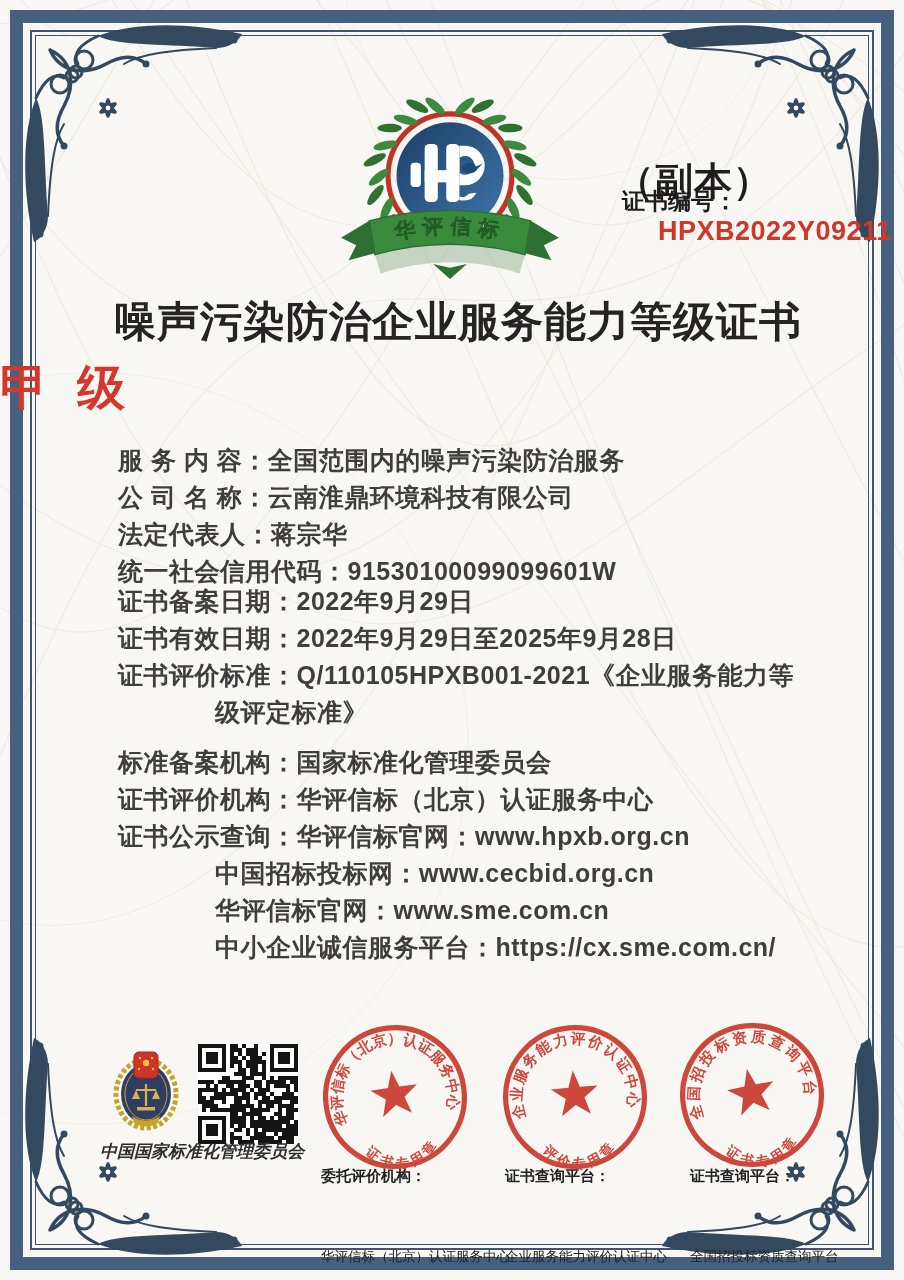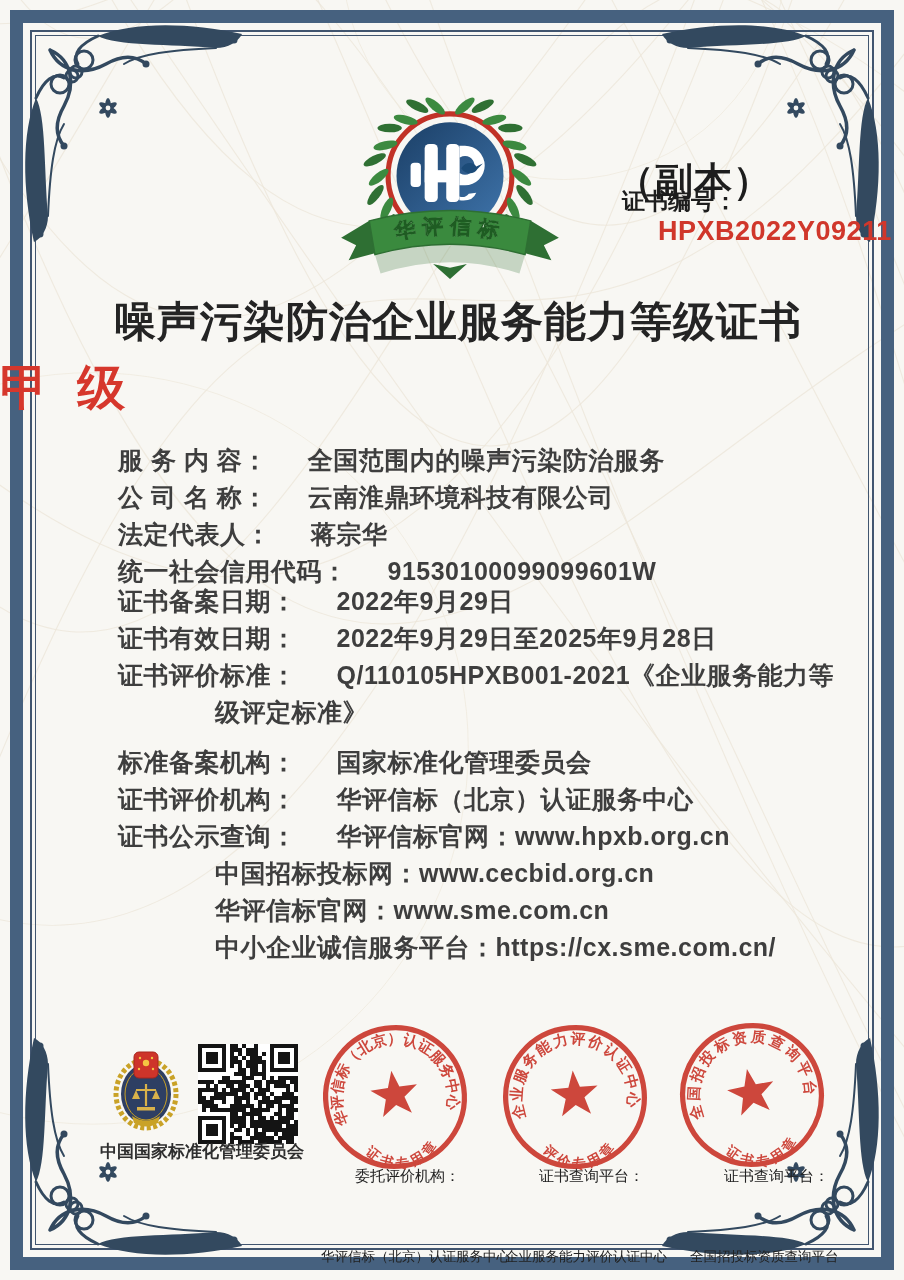--- a/index.html
+++ b/index.html
@@ -23,34 +23,34 @@
   
   .logo{position:absolute;left:328px;top:88px;width:244px;height:200px;z-index:3;}
   .copy-label{position:absolute;left:616px;top:124px;font-size:38px;font-weight:800;color:#1d1d1d;letter-spacing:1px;z-index:3;margin-top:32px;}
   .certno-label{position:absolute;left:622px;top:186px;font-size:23px;font-weight:800;color:#1d1d1d;z-index:3;}
   .certno-value{position:absolute;left:622px;top:216px;font-size:27px;font-weight:800;color:#d0372b;letter-spacing:.5px;z-index:3;margin-left:36px;}
   .title{position:absolute;left:0;right:0;top:294px;margin:0;text-align:center;font-size:42px;font-weight:900;color:#242424;letter-spacing:1px;z-index:3;padding-left:12px;}
   .grade{position:absolute;left:0;right:15px;top:356px;text-align:left;font-size:48px;font-weight:900;color:#d6372c;letter-spacing:8px;z-index:3;}
   
   .sec{position:absolute;left:118px;width:690px;font-size:25px;font-weight:700;color:#3e3e3e;line-height:37px;letter-spacing:.5px;z-index:3;}
   .sec1{top:442px}.sec2{top:583px}.sec3{top:744px}
-  .line{display:flex;align-items:baseline;gap:40px;}
+  .line{display:flex;align-items:baseline;}
   .lab{white-space:pre;flex:0 0 auto;}
   .val{white-space:pre;}
   .indent{margin-left:97px;}
   
   .emblem{position:absolute;left:102px;top:1044px;width:88px;height:92px;z-index:3;}
   .qr{position:absolute;left:198px;top:1044px;width:100px;height:100px;z-index:3;}
-  .gov-caption{position:absolute;left:84px;top:1140px;width:236px;text-align:center;font-size:17px;font-weight:700;color:#2e2e2e;z-index:3;}
+  .gov-caption{position:absolute;left:84px;top:1140px;width:236px;text-align:center;font-size:17px;font-weight:700;color:#2e2e2e;z-index:3;font-style:italic;}
   .seal{position:absolute;width:152px;height:152px;opacity:.9;mix-blend-mode:multiply;z-index:4;}
   .seal.s1{left:319px;top:1021px;transform:rotate(-8deg)}
   .seal.s2{left:499px;top:1021px;transform:rotate(-5deg)}
   .seal.s3{left:676px;top:1019px;transform:rotate(-11deg)}
   .seal-label{position:absolute;z-index:5;color:#222;line-height:27px;white-space:pre;}
-  .seal-label .t{font-size:15px;font-weight:400;margin-left:34px;}
+  .seal-label .t{font-size:15px;font-weight:700;}
   .seal-label .v{font-size:13.5px;font-weight:500;}
   .sl1{left:321px;top:1108px}
   .sl2{left:505px;top:1108px}
   .sl3{left:690px;top:1108px}
 </style>
 </head>
 <body>
 
 <div class="page">
 

